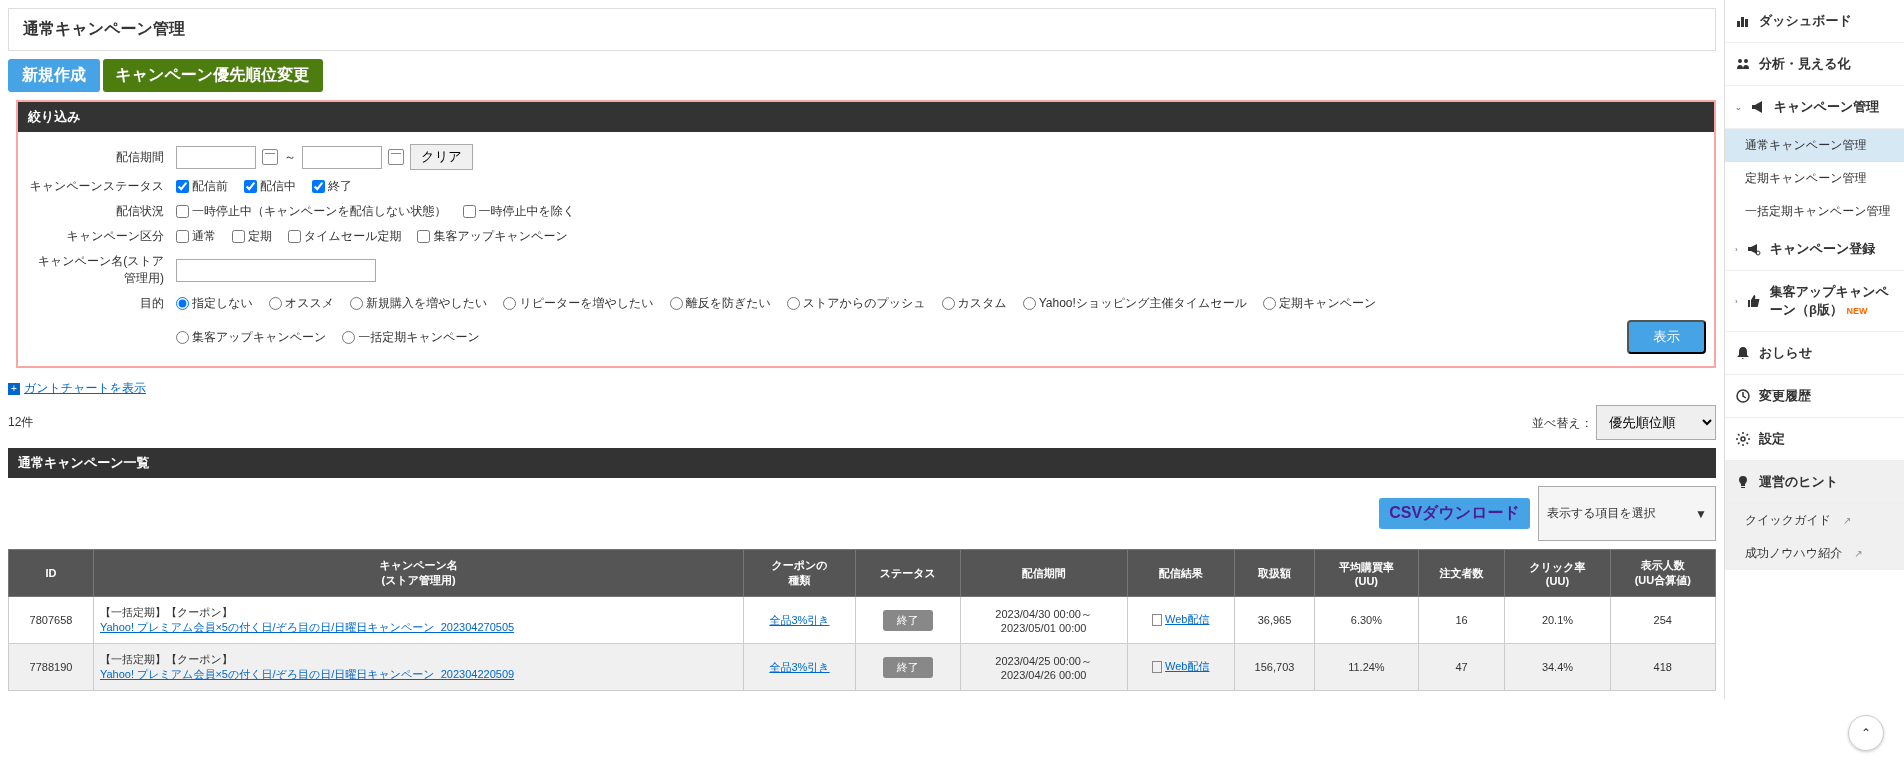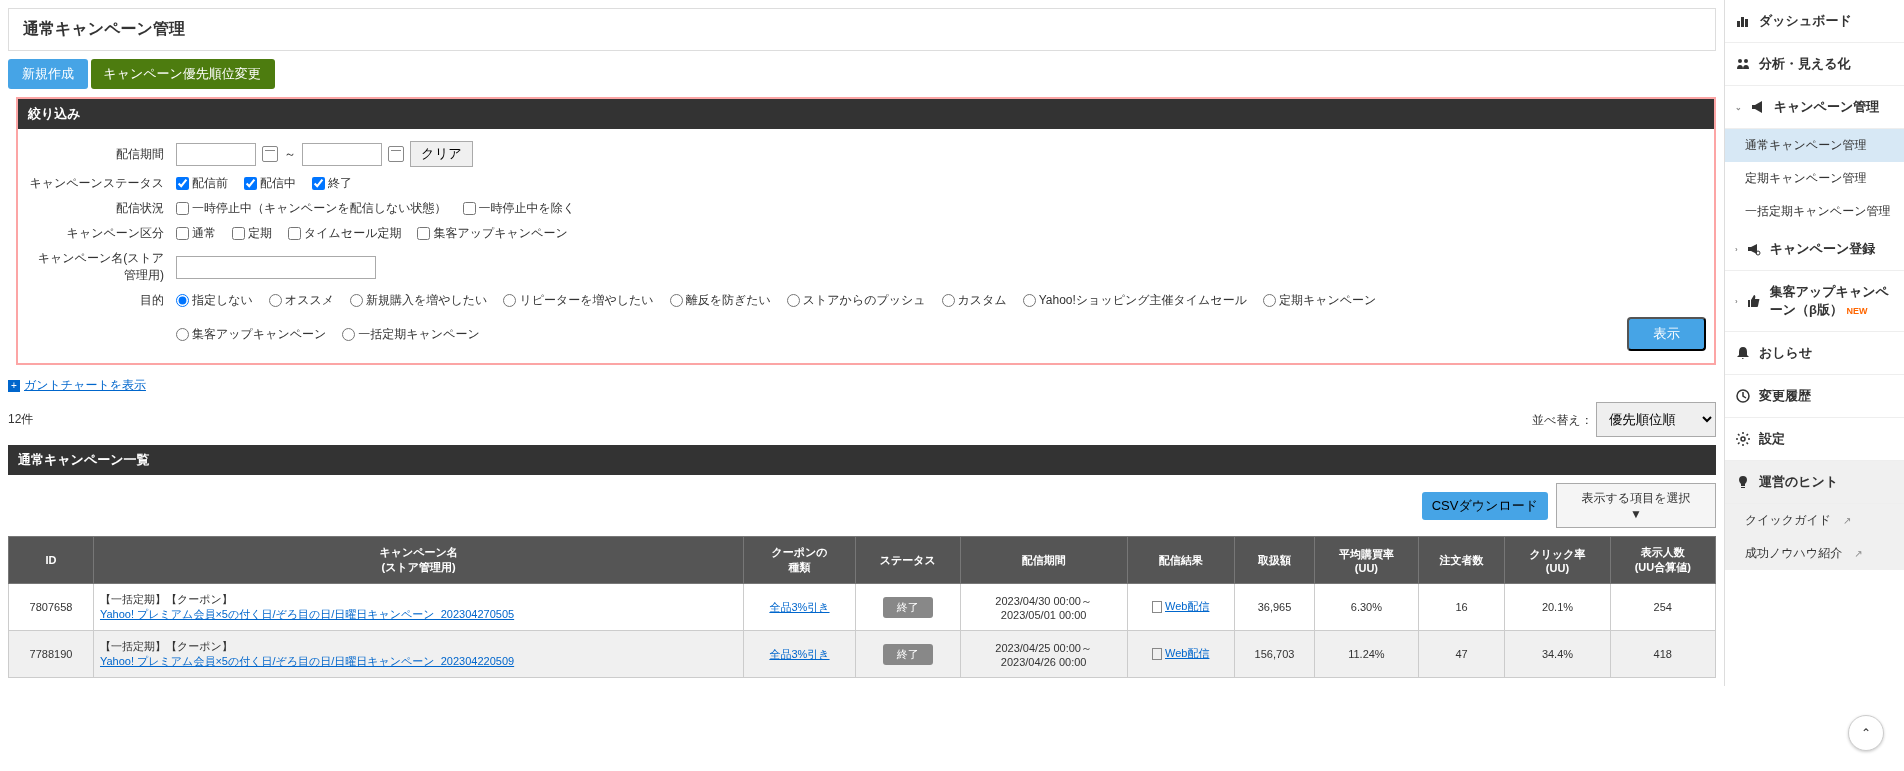--- a/index.html
+++ b/index.html
@@ -4,26 +4,26 @@
 <style>
 * { margin: 0; padding: 0; box-sizing: border-box; font-family: "Hiragino Kaku Gothic Pro", "Meiryo", sans-serif; }
 body { background: #fff; font-size: 12px; color: #333; display: flex; }
 .main-content { flex: 1; padding: 8px; min-width: 0; }
 .right-sidebar { width: 180px; border-left: 1px solid #ddd; background: #fff; }
 
 .page-title-box { border: 1px solid #ddd; padding: 10px 14px; margin-bottom: 8px; }
 .page-title { font-size: 16px; font-weight: bold; }
 
 .action-buttons { margin-bottom: 8px; }
-.btn { display: inline-block; padding: 6px 14px; border-radius: 3px; border: none; cursor: pointer; font-size: 13px; font-weight: normal; }
+.btn { display: inline-block; padding: 6px 14px; border-radius: 3px; border: none; cursor: pointer; font-size: 16px; font-weight: bold; }
 .btn-primary { background: #46a4e6; color: #fff; }
 .btn-secondary { background: #4d7c0f; color: #fff; padding-left: 12px; }
 .btn-clear { background: #f0f0f0; border: 1px solid #aaa; padding: 3px 10px; font-weight: normal; }
 .btn-display { background: #46a4e6; color: #fff; padding: 6px 24px; border-radius: 4px; }
-.btn-csv { background: #46a4e6; color: #000000; padding: 5px 10px; }
+.btn-csv { background: #46a4e6; color: #4c1d95; padding: 5px 10px; }
 
 .section-header { background: #333; color: #fff; padding: 6px 10px; font-weight: bold; font-size: 13px; }
 
 .filter-box { border: 2px solid #fca5a5; margin-bottom: 12px; margin-left: 8px; }
 .filter-body { padding: 8px; }
 .filter-row { display: flex; align-items: center; padding: 4px 0; }
 .filter-label { width: 150px; text-align: right; padding-right: 12px; font-size: 12px; }
 .filter-controls { flex: 1; display: flex; align-items: center; gap: 6px; flex-wrap: wrap; }
 .filter-controls label { display: inline-flex; align-items: center; gap: 3px; margin-right: 10px; }
 .date-input { width: 80px; border: 1px solid #aaa; padding: 3px; }
@@ -33,21 +33,21 @@
 
 .link { color: #0066cc; text-decoration: underline; cursor: pointer; }
 .gantt-row { display: flex; align-items: center; gap: 4px; margin-bottom: 8px; }
 .plus-icon { display: inline-block; width: 12px; height: 12px; background: #0066cc; color: #fff; text-align: center; line-height: 12px; font-size: 10px; }
 
 .count-sort-row { display: flex; justify-content: space-between; align-items: center; margin-bottom: 8px; }
 .sort-select { border: 1px solid #aaa; padding: 8px; width: 120px; }
 
 .list-box { margin-top: 8px; }
 .list-actions { display: flex; justify-content: flex-end; gap: 8px; padding: 8px 0; align-items: center; }
-.item-select { border: 1px solid #aaa; padding: 6px 8px; width: 160px; background: #f5f5f5; display: flex; justify-content: space-between; align-items: center; flex-direction: column; }
+.item-select { border: 1px solid #aaa; padding: 18px 8px; width: 178px; background: #f5f5f5; display: flex; justify-content: space-between; align-items: center; }
 
 .data-table { width: 100%; border-collapse: collapse; }
 .data-table th { background: #555; color: #fff; padding: 8px 6px; font-size: 11px; font-weight: bold; border: 1px solid #777; text-align: center; }
 .data-table td { padding: 8px 6px; border: 1px solid #ccc; font-size: 11px; text-align: center; vertical-align: middle; }
 .data-table tbody tr:nth-child(even) { background: #f0f0f0; }
 .campaign-name-cell { text-align: left !important; padding-left: 10px; }
 .status-badge { display: inline-block; background: #888; color: #fff; padding: 3px 14px; border-radius: 3px; font-size: 11px; }
 .result-link { display: inline-flex; align-items: center; gap: 3px; }
 .doc-icon { display: inline-block; width: 10px; height: 12px; border: 1px solid #888; position: relative; }
 

